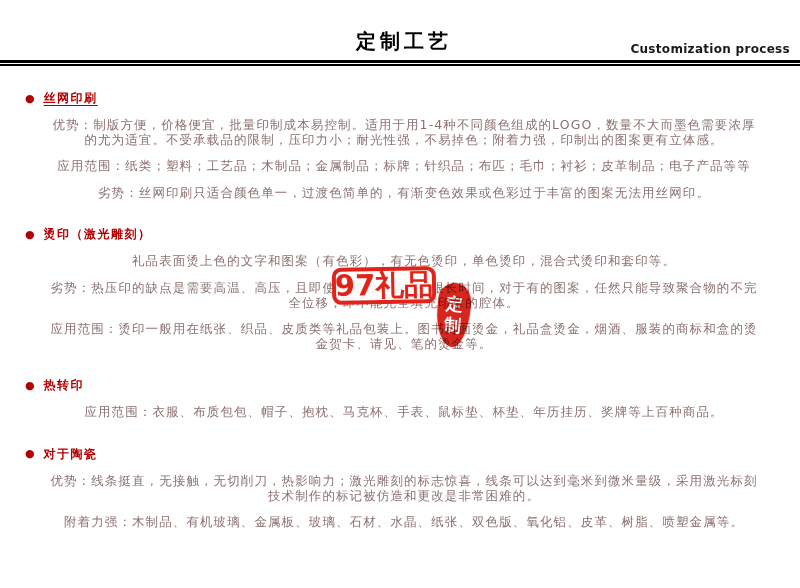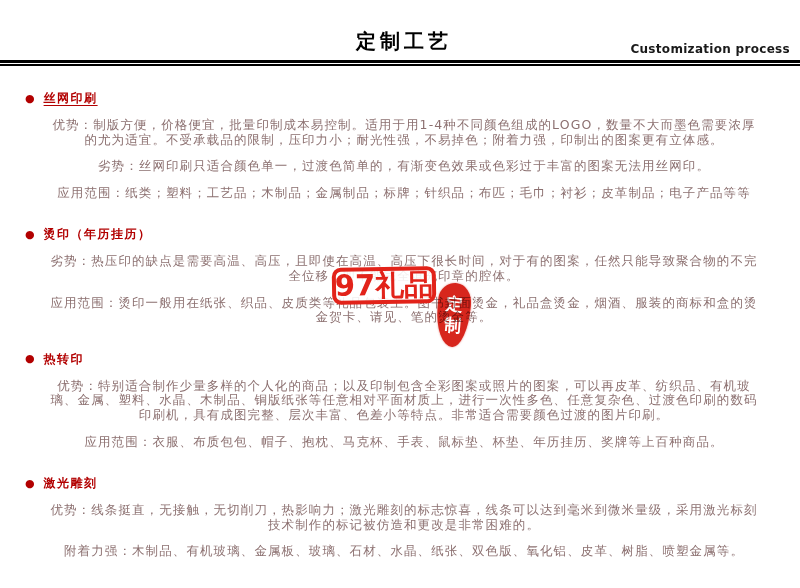--- a/index.html
+++ b/index.html
@@ -119,48 +119,48 @@
 <div class="double-rule"></div>
 
 <div class="content" id="sections">
     <section class="sec">
       <div class="sec-head">
         <span class="bullet">●</span>
         <h2 class="sec-title underlined">丝网印刷</h2>
       </div>
       <div class="sec-body">
         <p>优势：制版方便，价格便宜，批量印制成本易控制。适用于用1-4种不同颜色组成的LOGO，数量不大而墨色需要浓厚的尤为适宜。不受承载品的限制，压印力小；耐光性强，不易掉色；附着力强，印制出的图案更有立体感。</p>
+        <p>应用范围：纸类；塑料；工艺品；木制品；金属制品；标牌；针织品；布匹；毛巾；衬衫；皮革制品；电子产品等等</p>
         <p>劣势：丝网印刷只适合颜色单一，过渡色简单的，有渐变色效果或色彩过于丰富的图案无法用丝网印。</p>
-        <p>应用范围：纸类；塑料；工艺品；木制品；金属制品；标牌；针织品；布匹；毛巾；衬衫；皮革制品；电子产品等等</p>
       </div>
     </section>
     <section class="sec">
       <div class="sec-head">
         <span class="bullet">●</span>
-        <h2 class="sec-title">烫印（年历挂历）</h2>
+        <h2 class="sec-title">烫印（激光雕刻）</h2>
       </div>
       <div class="sec-body">
+        <p>礼品表面烫上色的文字和图案（有色彩），有无色烫印，单色烫印，混合式烫印和套印等。</p>
         <p>劣势：热压印的缺点是需要高温、高压，且即使在高温、高压下很长时间，对于有的图案，任然只能导致聚合物的不完全位移，即不能完全填充印章的腔体。</p>
         <p>应用范围：烫印一般用在纸张、织品、皮质类等礼品包装上。图书封面烫金，礼品盒烫金，烟酒、服装的商标和盒的烫金贺卡、请见、笔的烫金等。</p>
       </div>
     </section>
     <section class="sec">
       <div class="sec-head">
         <span class="bullet">●</span>
         <h2 class="sec-title">热转印</h2>
       </div>
       <div class="sec-body">
-        <p>优势：特别适合制作少量多样的个人化的商品；以及印制包含全彩图案或照片的图案，可以再皮革、纺织品、有机玻璃、金属、塑料、水晶、木制品、铜版纸张等任意相对平面材质上，进行一次性多色、任意复杂色、过渡色印刷的数码印刷机，具有成图完整、层次丰富、色差小等特点。非常适合需要颜色过渡的图片印刷。</p>
         <p>应用范围：衣服、布质包包、帽子、抱枕、马克杯、手表、鼠标垫、杯垫、年历挂历、奖牌等上百种商品。</p>
       </div>
     </section>
     <section class="sec">
       <div class="sec-head">
         <span class="bullet">●</span>
-        <h2 class="sec-title">激光雕刻</h2>
+        <h2 class="sec-title">对于陶瓷</h2>
       </div>
       <div class="sec-body">
         <p>优势：线条挺直，无接触，无切削刀，热影响力；激光雕刻的标志惊喜，线条可以达到毫米到微米量级，采用激光标刻技术制作的标记被仿造和更改是非常困难的。</p>
         <p>附着力强：木制品、有机玻璃、金属板、玻璃、石材、水晶、纸张、双色版、氧化铝、皮革、树脂、喷塑金属等。</p>
       </div>
     </section>
   </div>
 
 <div class="wm-box">
   <span class="wm-text">97礼品</span>

